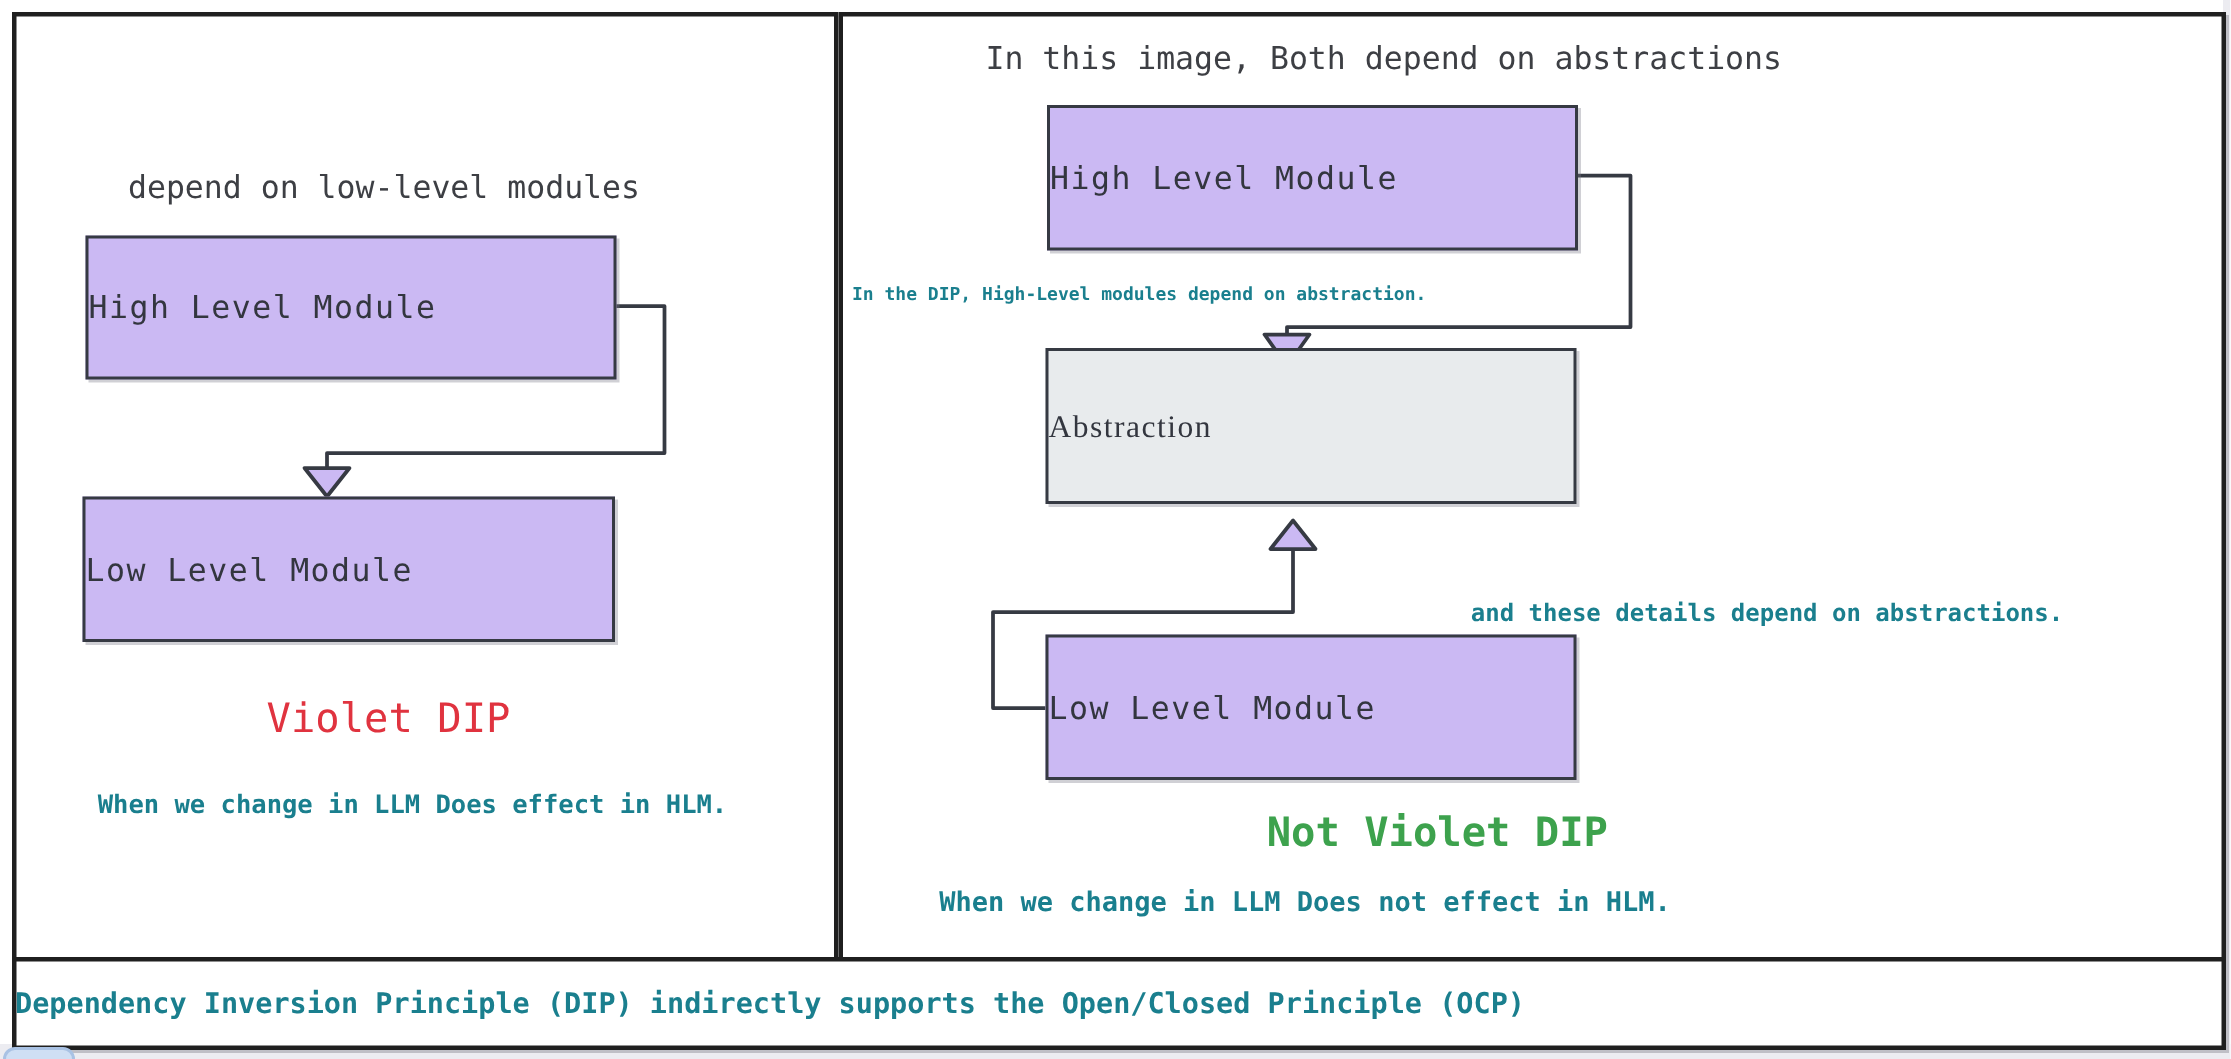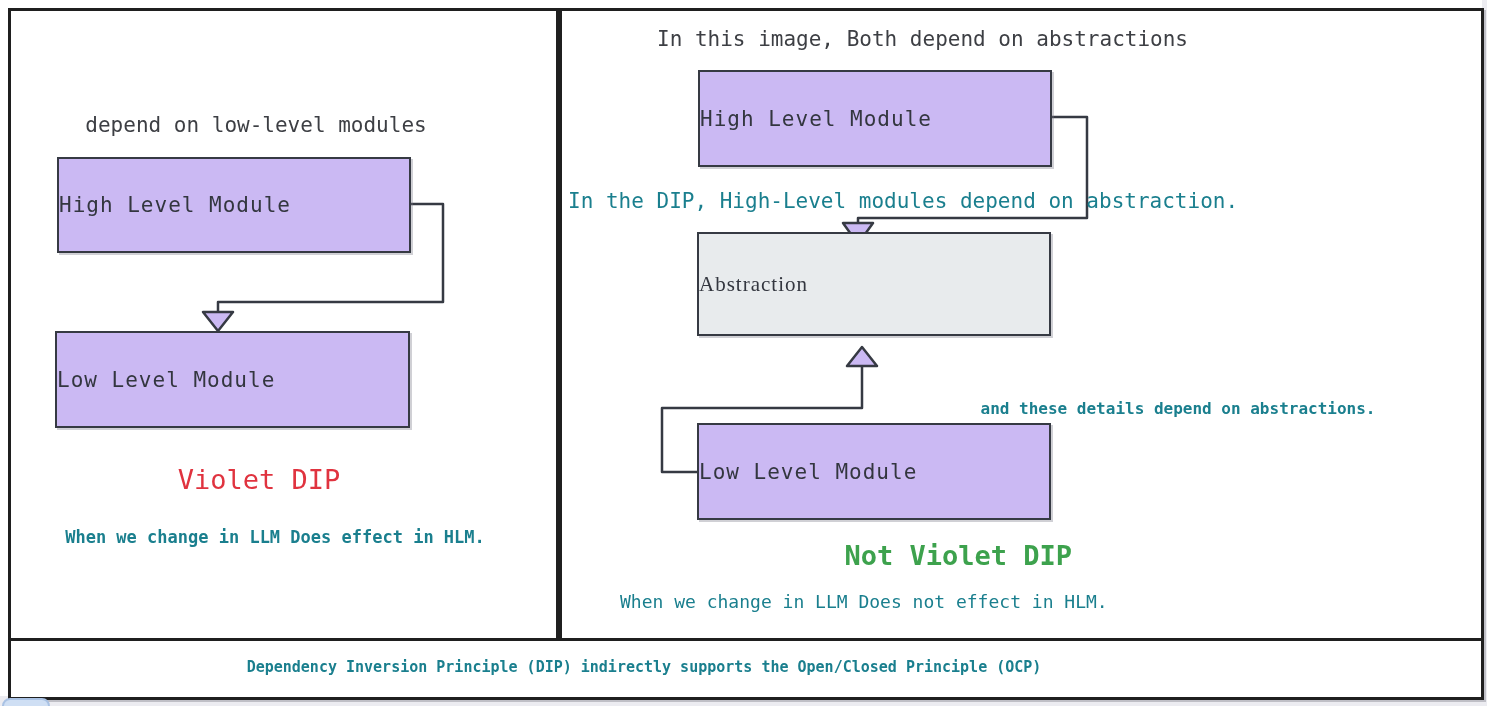--- a/index.html
+++ b/index.html
@@ -36,32 +36,32 @@
   .n-l-low{left:55px;top:331px;width:351px;height:93px;}
   .n-r-high{left:698px;top:70px;width:350px;height:93px;}
   .n-abs{left:697px;top:232px;width:350px;height:100px;background:var(--node-gray);font-family:Liberation Serif, serif;}
   .n-r-low{left:697px;top:423px;width:350px;height:93px;}
 
   .txt{position:absolute;z-index:3;white-space:pre;}
   .t-l-heading{left:40px;top:55px;width:432px;text-align:center;font-size:21px;
                line-height:28px;color:var(--heading-text);}
   .t-r-heading{left:600px;top:27px;width:645px;text-align:center;font-size:21px;
                color:var(--heading-text);}
-  .t-ann-high{left:568px;top:189px;font-size:21px;font-weight:normal;color:var(--teal);}
+  .t-ann-high{left:568px;top:189px;font-size:12px;font-weight:bold;color:var(--teal);}
   .t-ann-low{left:880px;top:359px;width:596px;text-align:center;font-size:16px;
              line-height:20px;font-weight:bold;color:var(--teal);}
   .t-l-verdict{left:59px;top:464px;width:400px;text-align:center;font-size:27px;
                font-weight:normal;color:var(--red);}
   .t-l-note{left:25px;top:527px;width:500px;text-align:center;font-size:17px;
             font-weight:bold;color:var(--teal);}
   .t-r-verdict{left:672px;top:540px;width:400px;text-align:right;font-size:27px;
                font-weight:bold;color:var(--green);}
-  .t-r-note{left:620px;top:591px;width:500px;text-align:left;font-size:18px;
-            font-weight:normal;color:var(--teal);}
-  .t-caption{left:10px;top:658px;width:1268px;text-align:center;font-size:15px;
+  .t-r-note{left:620px;top:591px;width:500px;text-align:center;font-size:18px;
+            font-weight:bold;color:var(--teal);}
+  .t-caption{left:10px;top:658px;width:1268px;font-size:19px;
              font-weight:bold;color:var(--teal);}
 
   .corner-tab{position:absolute;left:2px;top:698px;width:44px;height:16px;
               border-radius:8px;background:#cfdff4;border:2px solid #a9c2e4;z-index:4;}
 </style>
 </head>
 <body>
 
 <div class="page">
 

